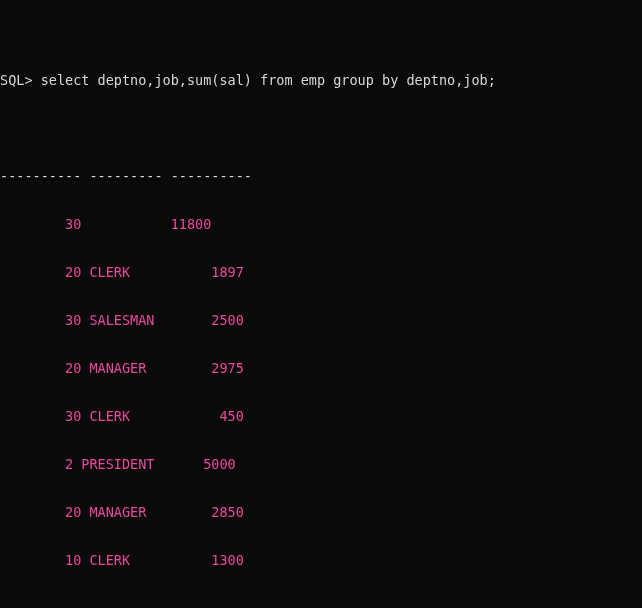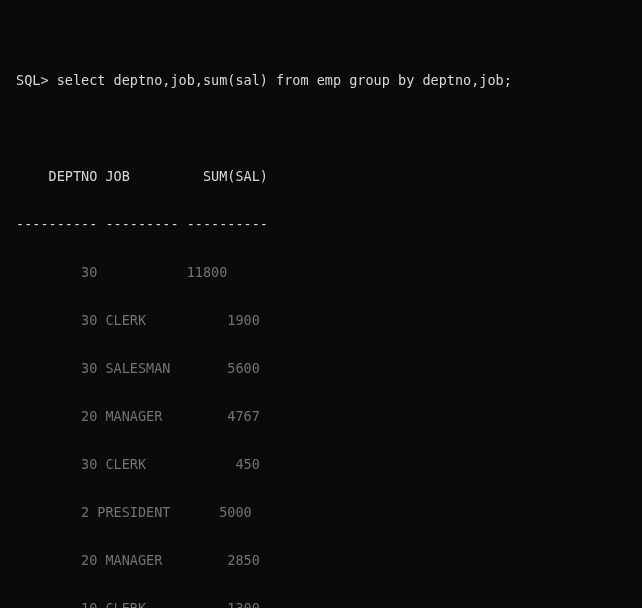--- a/index.html
+++ b/index.html
@@ -18,52 +18,51 @@
     -webkit-font-smoothing: none;
   }
   .console {
     padding: 8px 0 0 0;
     white-space: pre;
     letter-spacing: 0px;
   }
   .line {
     height: 16px;
     white-space: pre;
-    padding-left: 16px;
+    padding-left: 0px;
   }
   .blank {
     height: 16px;
   }
   .prompt-line {
     color: #d8d8d8;
   }
   .header-line {
     color: #d8d8d8;
   }
   .rule-line {
     color: #d8d8d8;
   }
   .data-line {
-    color: #737373;
+    color: #ec4899;
   }
 </style>
 </head>
 <body>
 
 <div class="console">
 
   
   <div class="line prompt-line">SQL&gt; select deptno,job,sum(sal) from emp group by deptno,job;</div>
   <div class="blank"></div>
-  <div class="line header-line">    DEPTNO JOB         SUM(SAL)</div>
   <div class="line rule-line">---------- --------- ----------</div>
   <div class="line data-line">        30           11800</div>
-  <div class="line data-line">        30 CLERK          1900</div>
-  <div class="line data-line">        30 SALESMAN       5600</div>
-  <div class="line data-line">        20 MANAGER        4767</div>
+  <div class="line data-line">        20 CLERK          1897</div>
+  <div class="line data-line">        30 SALESMAN       2500</div>
+  <div class="line data-line">        20 MANAGER        2975</div>
   <div class="line data-line">        30 CLERK           450</div>
   <div class="line data-line">        2 PRESIDENT      5000</div>
   <div class="line data-line">        20 MANAGER        2850</div>
   <div class="line data-line">        10 CLERK          1300</div>
   
   
   
   
   
 

